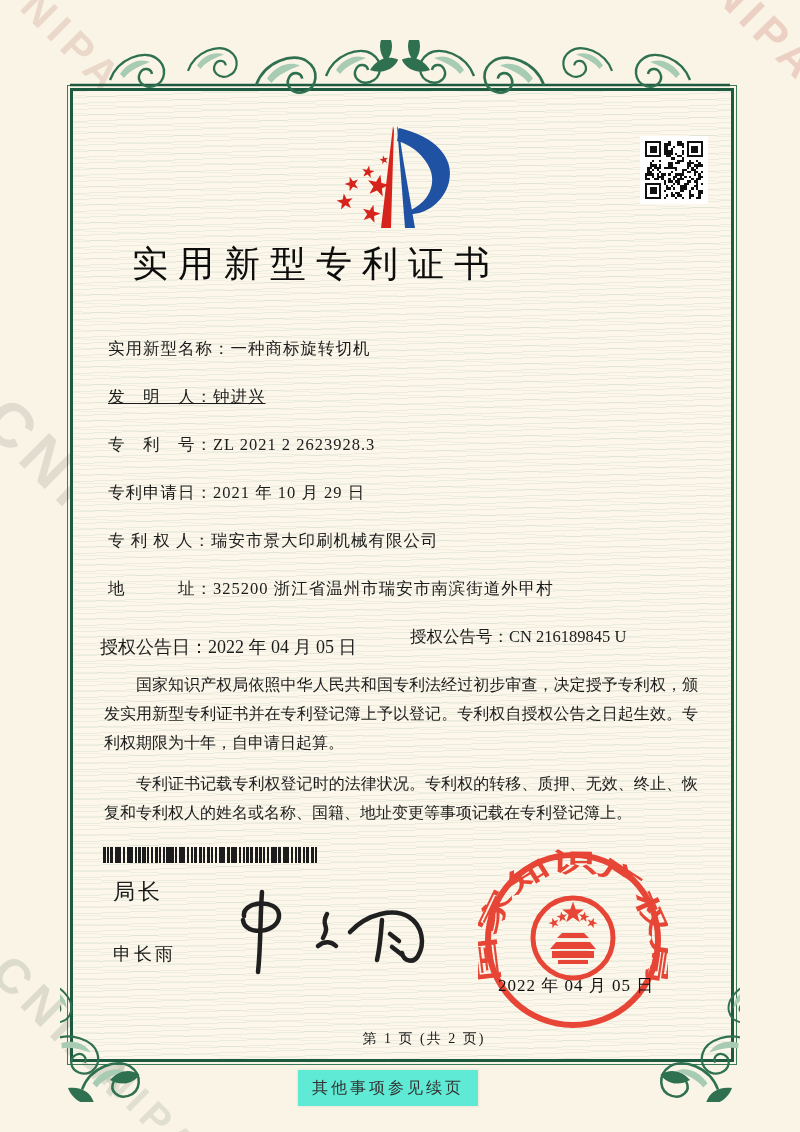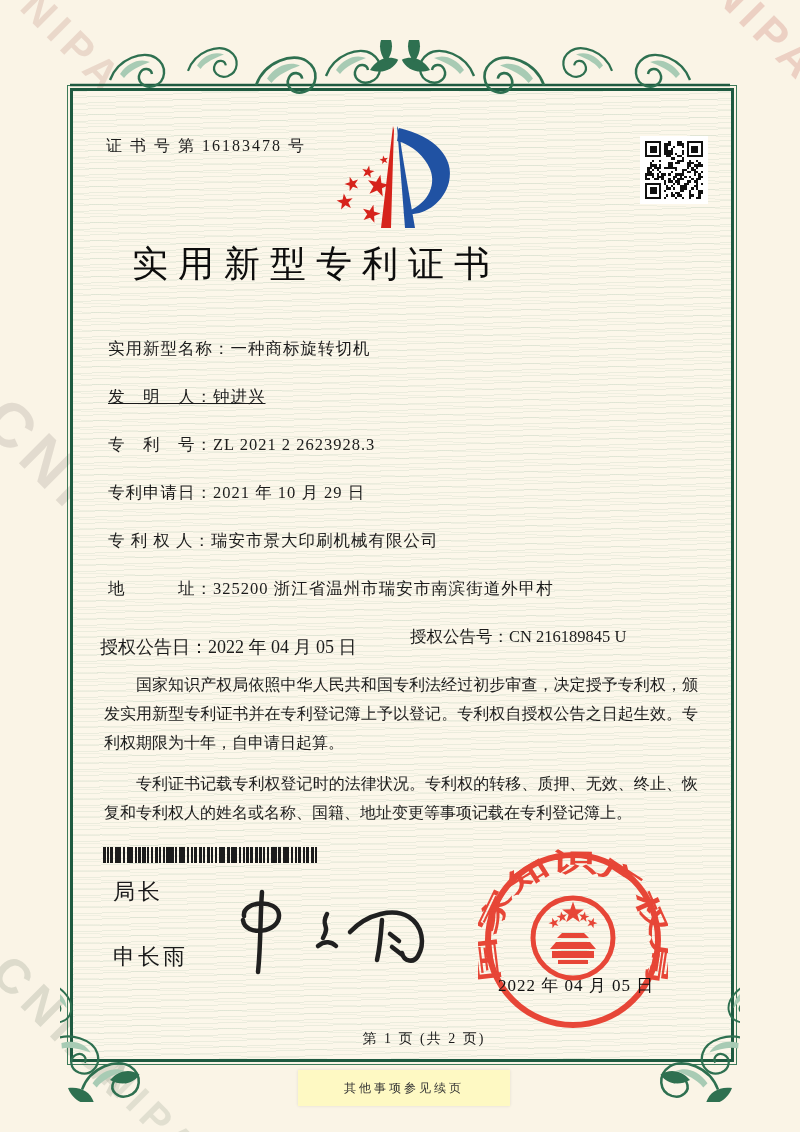--- a/index.html
+++ b/index.html
@@ -55,33 +55,33 @@
          line-height:29px;text-align:justify;}
   .paras p{margin:12px;text-indent:2em;}
 
   .barcode{position:absolute;left:103px;top:847px;width:216px;height:16px;
     background:
       repeating-linear-gradient(90deg,#1c1c1c 0 2px,rgba(0,0,0,0) 2px 4px),
       repeating-linear-gradient(90deg,#1c1c1c 0 1px,rgba(0,0,0,0) 1px 7px),
       repeating-linear-gradient(90deg,#1c1c1c 0 3px,rgba(0,0,0,0) 3px 13px);}
 
   .sig-title{position:absolute;left:113px;top:877px;font-size:22px;letter-spacing:3px;}
-  .sig-name{position:absolute;left:113px;top:942px;font-size:22px;letter-spacing:3px;}
+  .sig-name{position:absolute;left:113px;top:942px;font-size:18px;letter-spacing:3px;}
   .sig-script{position:absolute;left:232px;top:884px;width:205px;height:100px;}
 
   .seal{position:absolute;left:478px;top:845px;width:190px;height:190px;}
   .seal-date{position:absolute;left:498px;top:974px;font-size:17px;
              letter-spacing:1px;color:#111;white-space:pre;z-index:5;}
 
   .page-info{position:absolute;left:0;top:1030px;width:800px;text-align:center;
              font-size:14px;letter-spacing:2px;white-space:pre;margin-left:24px;}
-  .note-box{position:absolute;left:298px;top:1070px;width:212px;height:36px;
-            background:#fef9c3;box-shadow:0 0 3px rgba(0,0,0,.10);
+  .note-box{position:absolute;left:298px;top:1070px;width:180px;height:36px;
+            background:#5eead4;box-shadow:0 0 3px rgba(0,0,0,.10);
             display:flex;align-items:center;justify-content:center;
-            font-size:12px;letter-spacing:3px;color:#333;z-index:5;}
+            font-size:16px;letter-spacing:3px;color:#333;z-index:5;}
 </style>
 </head>
 <body>
 
 <div class="wm wm1">CNIPA</div>
 <div class="wm wm2">CNIPA</div>
 <div class="wm wm3">CNIPA</div>
 <div class="wm wm4">CNIPA</div>
 <div class="wm wm5">CNIPA</div>
 <div class="wm wm6">CNIPA</div>
@@ -134,21 +134,20 @@
 <svg class="orn orn-br" viewBox="0 0 110 130">
   <use href="#curl" transform="translate(6,2) rotate(70) scale(0.8)"></use>
   <use href="#curl" transform="translate(10,46) rotate(40) scale(0.95)"></use>
   <use href="#curl" transform="translate(22,84) scale(1.05)"></use>
   <use href="#leaf" transform="translate(8,116) rotate(30)"></use>
   <use href="#leaf" transform="translate(50,108) rotate(-10)"></use>
 </svg>
 
 <div class="content">
 
-  <div class="cert-no">证 书 号 第 16183478 号</div>
 
   <svg class="logo" viewBox="0 0 132 116">
     <path d="M60,6 L48,108 L58,108 C59,72 60,38 61,10 Z" fill="#d6231b"></path>
     <path d="M64,6 L72,108 L82,108 C76,72 69,36 66,10 Z" fill="#2052a3"></path>
     <path d="M66,8 C102,16 122,38 116,62 C110,86 86,98 70,93 C94,86 104,66 97,49 C92,37 80,25 64,21 Z" fill="#2052a3"></path>
     <g fill="#d6231b">
       <use href="#star" transform="translate(51,40) scale(0.45) rotate(-12)"></use>
       <use href="#star" transform="translate(35,52) scale(0.65) rotate(10)"></use>
       <use href="#star" transform="translate(19,64) scale(0.75) rotate(-18)"></use>
       <use href="#star" transform="translate(45,66) scale(1.15) rotate(12)"></use>

